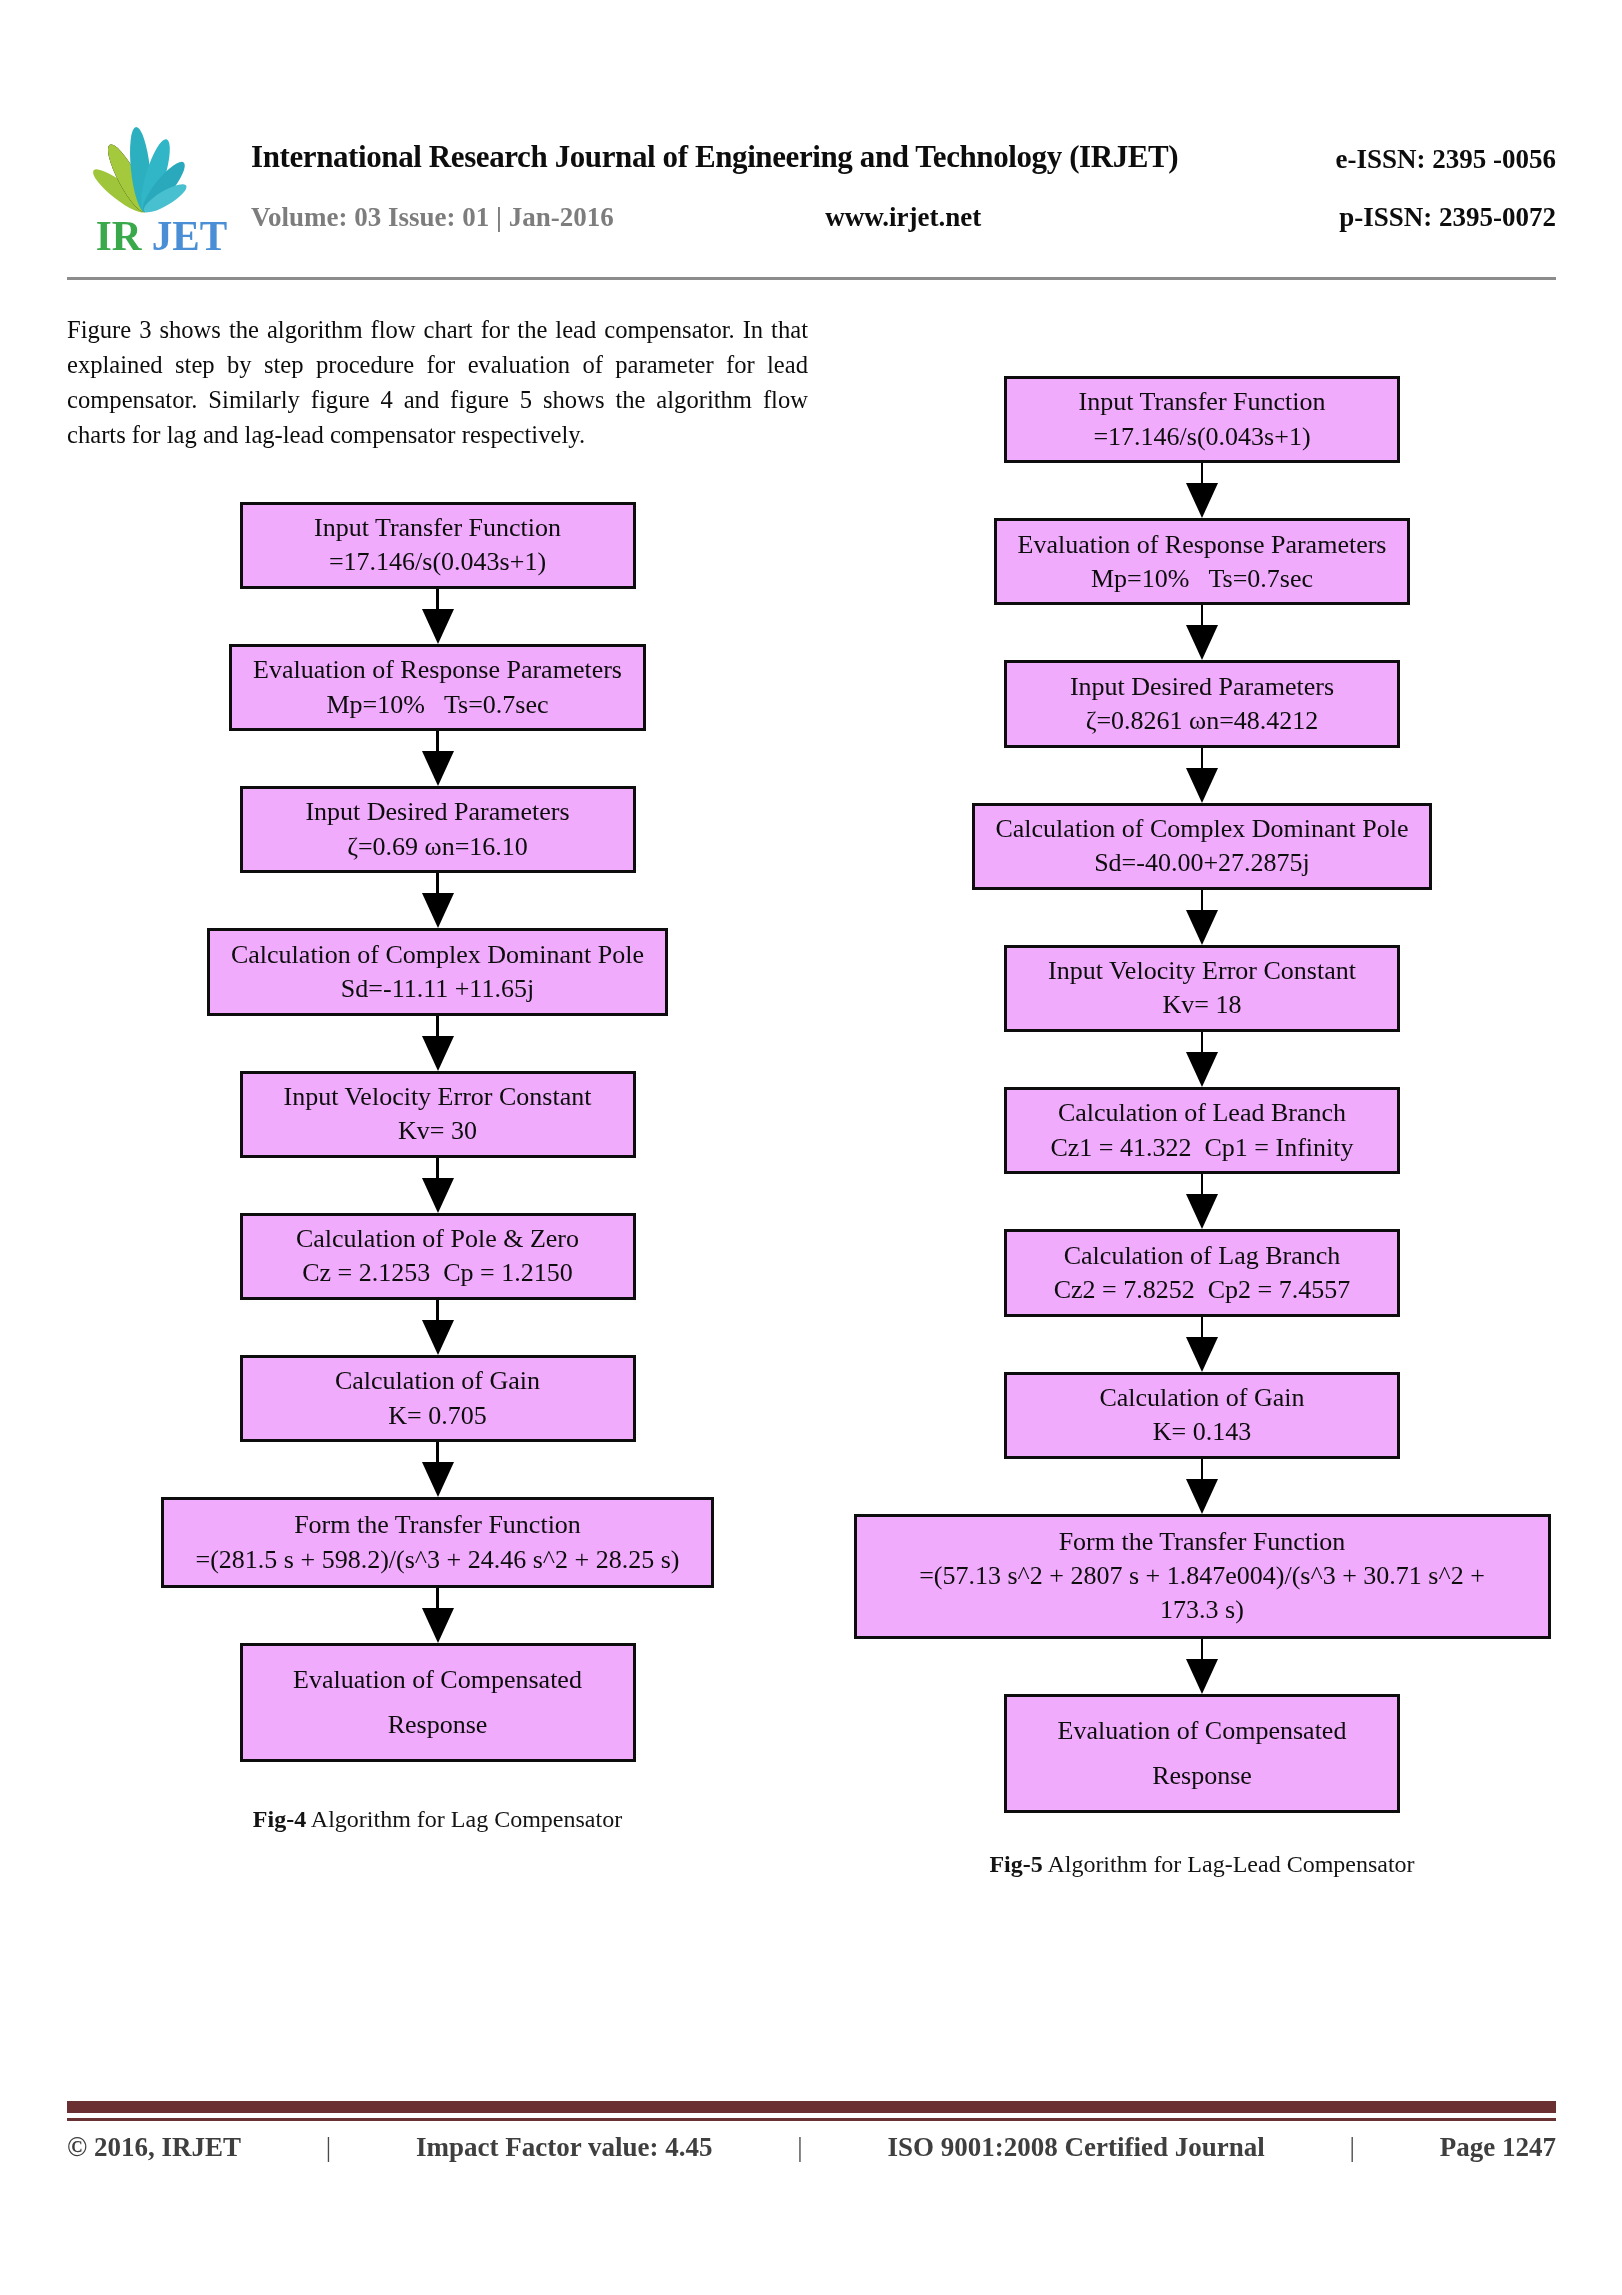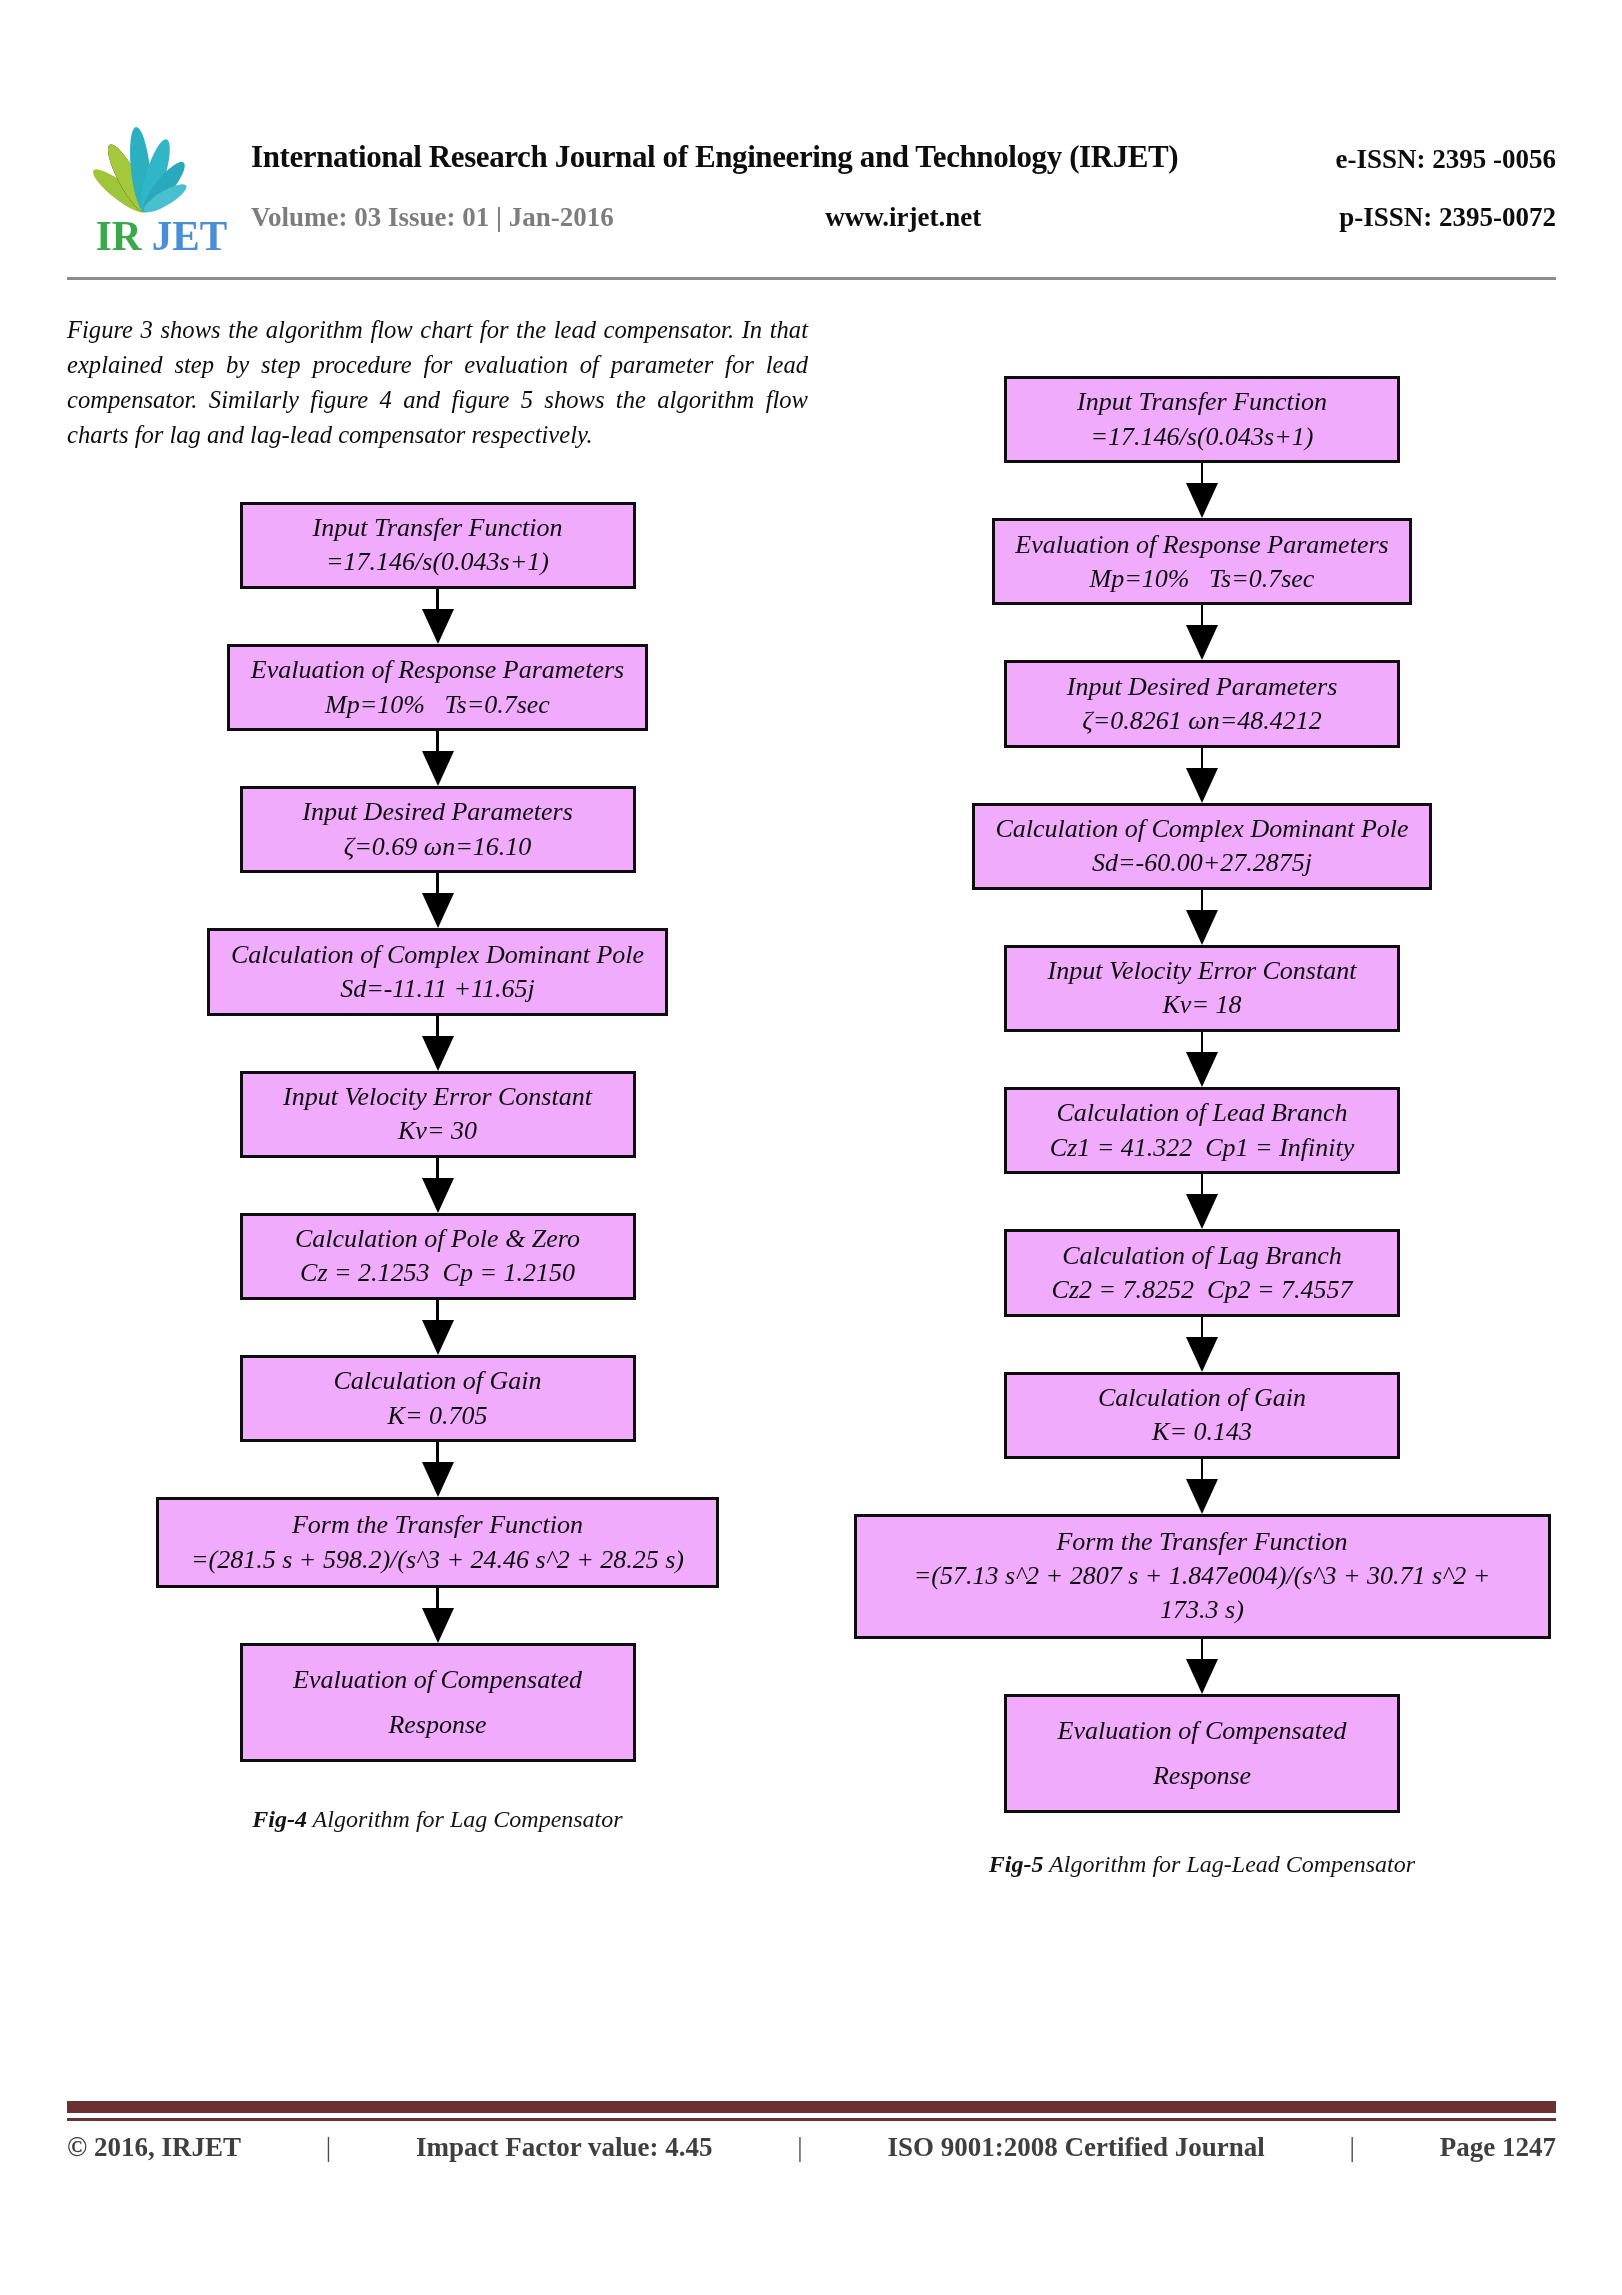--- a/index.html
+++ b/index.html
@@ -16,21 +16,21 @@
   .header-row1 { display: flex; justify-content: space-between; align-items: flex-end; }
   .journal-title { font-size: 31px; font-weight: bold; white-space: nowrap; letter-spacing: -0.4px; }
   .eissn { font-size: 27px; font-weight: bold; white-space: nowrap; padding-left: 16px; }
   .header-row2 { display: flex; align-items: baseline; margin-top: 27px; }
   .volume { width: 44%; font-size: 27px; font-weight: bold; color: #7d7d7d; white-space: nowrap; }
   .website { width: 28%; font-size: 27px; font-weight: bold; text-align: left; white-space: nowrap; }
   .pissn { width: 28%; font-size: 27px; font-weight: bold; text-align: right; white-space: nowrap; }
   .header-rule { border-top: 3.2px solid #8c8c8c; margin-top: 19px; }
 
   
-  .columns { display: flex; margin-top: 33px; gap: 40px; font-style: italic; }
+  .columns { display: flex; margin-top: 33px; gap: 40px; }
   .col-left { width: 741px; flex: 0 0 auto; }
   .col-right { flex: 1 1 auto; }
   .intro { font-size: 24.6px; line-height: 1.42; text-align: justify; }
 
   
   .flowchart { display: flex; flex-direction: column; align-items: center; }
   .fig4-chart { margin-top: 49px; }
   .fig5-chart { margin-top: 63px; }
   .flow-box {
     border: 3.2px solid #0d0d0d; background: #f0abfc;
@@ -195,21 +195,21 @@
           <div class="flow-box">
             <div class="flow-line">Input Desired Parameters</div>
             <div class="flow-line">ζ=0.8261 ωn=48.4212</div>
           </div>
           <div class="flow-arrow">
             <div class="stem"></div>
             <div class="head"></div>
           </div>
           <div class="flow-box">
             <div class="flow-line">Calculation of Complex Dominant Pole</div>
-            <div class="flow-line">Sd=-60.00+27.2875j</div>
+            <div class="flow-line">Sd=-40.00+27.2875j</div>
           </div>
           <div class="flow-arrow">
             <div class="stem"></div>
             <div class="head"></div>
           </div>
           <div class="flow-box">
             <div class="flow-line">Input Velocity Error Constant</div>
             <div class="flow-line">Kv= 18</div>
           </div>
           <div class="flow-arrow">

